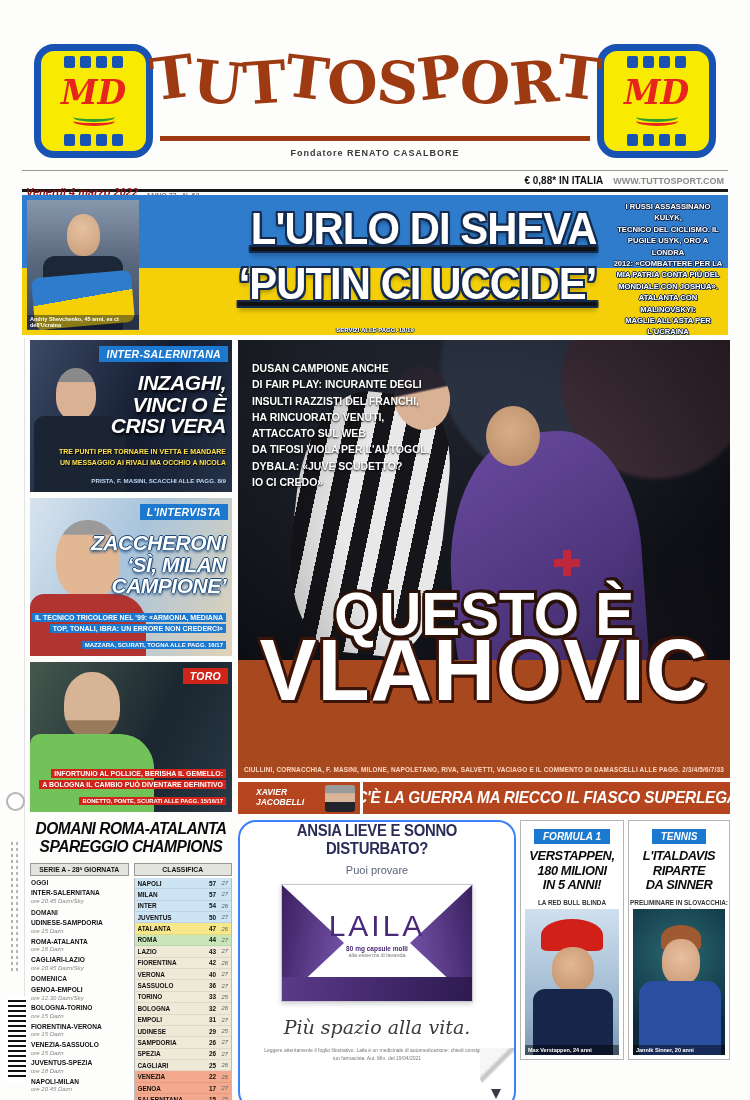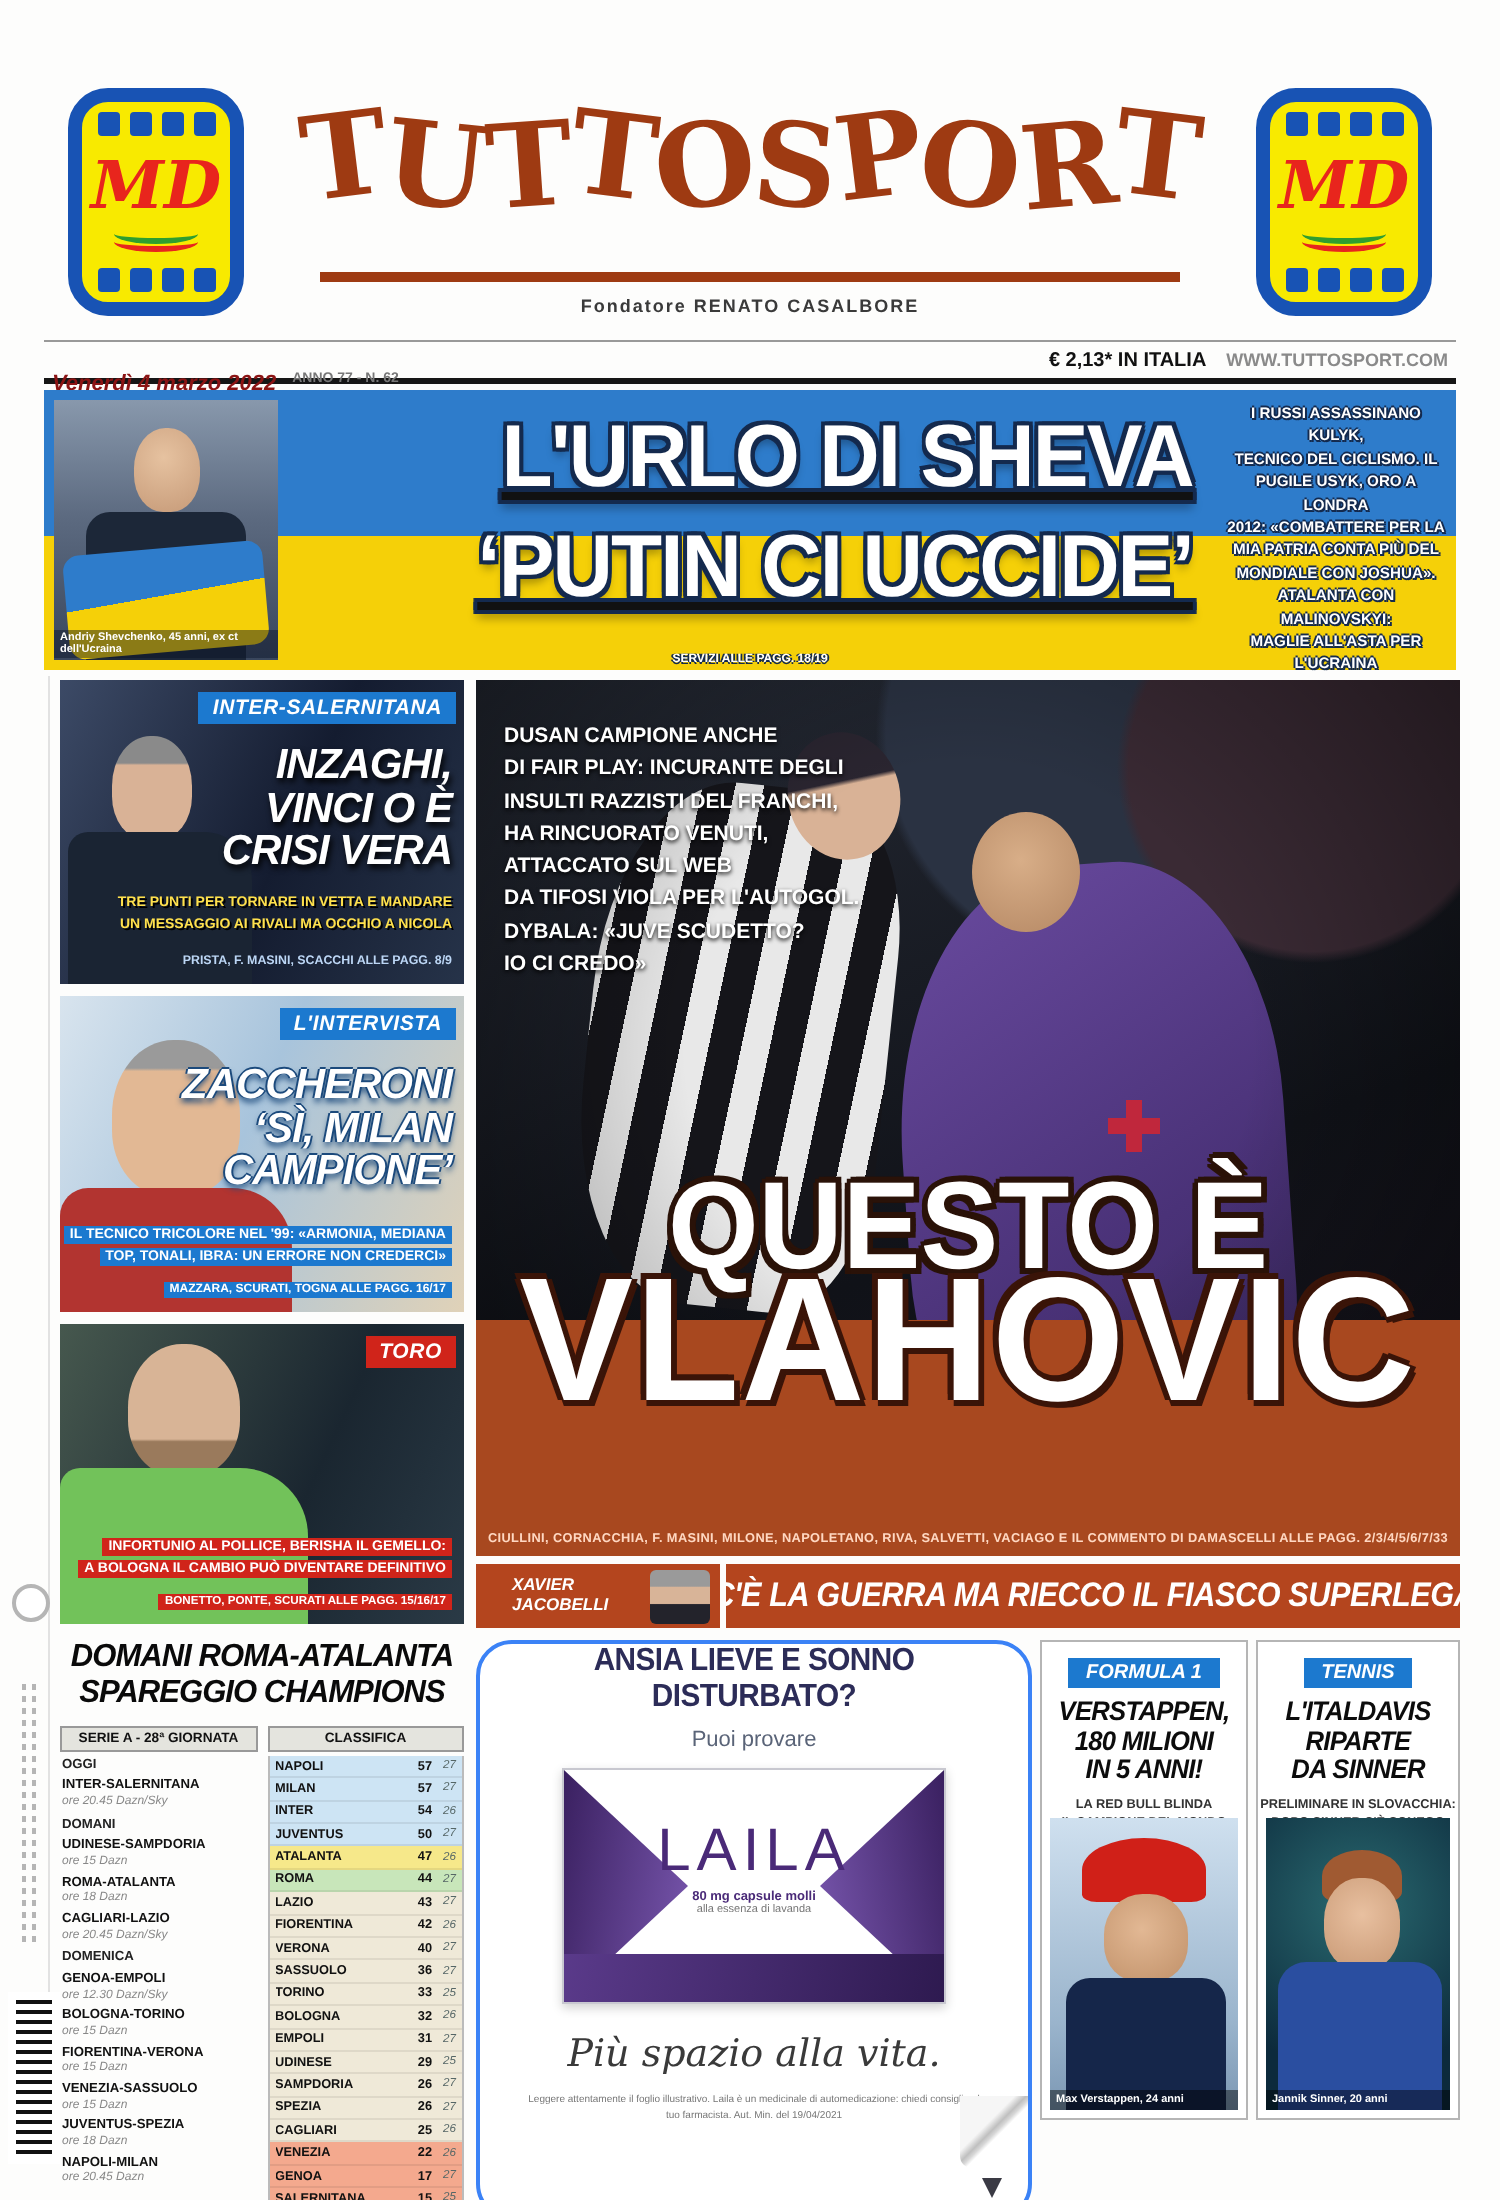--- a/index.html
+++ b/index.html
@@ -2,39 +2,39 @@
 <html><head>
 <meta charset="utf-8">
 <style>
   html,body{margin:0;padding:0;background:#e9e9e9;}
   #page{position:relative;width:750px;height:1100px;background:#fdfdfc;overflow:hidden;
         font-family:"Liberation Sans","DejaVu Sans",sans-serif;color:#111;}
   .abs{position:absolute;}
   .pre{white-space:pre-line;}
 
   
-  .md-logo{position:absolute;top:44px;width:88px;height:114px;}
+  .md-logo{position:absolute;top:44px;width:88px;height:114px;padding-left:31px;}
   .md-frame{position:absolute;inset:0;border:7px solid #1853b4;border-radius:20px;background:#f8ea00;
             display:flex;flex-direction:column;justify-content:space-between;align-items:center;padding:5px 3px;box-sizing:border-box;}
   .md-dashes{display:flex;gap:5px;}
   .md-dash{width:11px;height:12px;background:#1853b4;border-radius:2px;}
   .md-text{color:#e8251d;font-family:"DejaVu Serif",serif;font-style:italic;font-weight:900;font-size:33px;line-height:1;}
   .md-arc{width:42px;height:7px;border-radius:50%;}
   .md-arc.g{border-bottom:3px solid #2f9e2f;margin-top:-4px;}
   .md-arc.r{border-bottom:3px solid #e8251d;margin-top:-6px;}
   .masthead-title{position:absolute;left:140px;right:140px;top:52px;text-align:center;
       font-family:"DejaVu Serif",serif;font-weight:900;font-size:58px;color:#9e3a12;letter-spacing:-1px;line-height:1;}
   .masthead-title span{display:inline-block;}
   .masthead-rule{position:absolute;left:160px;right:160px;top:136px;height:5px;background:#9e3a12;}
   .founder{position:absolute;left:0;right:0;top:148px;text-align:center;font-size:9px;font-weight:700;color:#3a3a3a;letter-spacing:1px;}
 
   
   .dateline{position:absolute;left:22px;right:22px;top:170px;height:22px;border-top:1px solid #999;border-bottom:3px solid #161616;
             display:flex;align-items:center;justify-content:space-between;padding:0 4px;box-sizing:border-box;}
-  .dl-left{display:flex;align-items:flex-start;gap:8px;margin-top:24px;}
+  .dl-left{display:flex;align-items:flex-end;gap:8px;margin-top:24px;}
   .dl-date{color:#8b1414;font-style:italic;font-weight:700;font-size:11px;border-bottom:1px solid #8b1414;}
   .dl-issue{font-size:7px;color:#777;font-weight:700;}
   .dl-right{display:flex;align-items:baseline;gap:10px;}
   .dl-price{font-weight:800;font-size:10px;color:#111;}
   .dl-site{font-size:9px;font-weight:700;color:#8a8a8a;}
 
   
   .banner{position:absolute;left:22px;right:22px;top:195px;height:140px;
           background:linear-gradient(180deg,#2e7ccb 0 52%,#f5d008 52% 100%);}
   .sheva{position:absolute;left:5px;top:5px;width:112px;height:130px;overflow:hidden;background:linear-gradient(180deg,#8898ac,#5c6a80 45%,#39465c);}
@@ -220,21 +220,21 @@
   <div class="masthead-title"><span style="transform: rotate(-7deg) translateY(-3px);">T</span><span style="transform: rotate(6deg) translateY(2px);">U</span><span style="transform: rotate(-4deg) translateY(2px);">T</span><span style="transform: rotate(7deg) translateY(-3px);">T</span><span style="transform: rotate(-6deg) translateY(2px);">O</span><span style="transform: rotate(5deg) translateY(2px);">S</span><span style="transform: rotate(-7deg) translateY(-3px);">P</span><span style="transform: rotate(6deg) translateY(2px);">O</span><span style="transform: rotate(-5deg) translateY(2px);">R</span><span style="transform: rotate(7deg) translateY(-3px);">T</span></div>
   <div class="masthead-rule"></div>
   <div class="founder">Fondatore RENATO CASALBORE</div>
 
   <div class="dateline">
     <div class="dl-left">
       <span class="dl-date">Venerdì 4 marzo 2022</span>
       <span class="dl-issue">ANNO 77 - N. 62</span>
     </div>
     <div class="dl-right">
-      <span class="dl-price">€ 2,13* IN ITALIA</span>
+      <span class="dl-price">€ 0,88* IN ITALIA</span>
       <span class="dl-site">WWW.TUTTOSPORT.COM</span>
     </div>
   </div>
 
   <div class="banner">
     <div class="sheva">
       <div class="sheva-jacket"></div>
       <div class="sheva-flag"></div>
       <div class="sheva-face"></div>
       <div class="sheva-cap">Andriy Shevchenko, 45 anni, ex ct dell'Ucraina</div>

